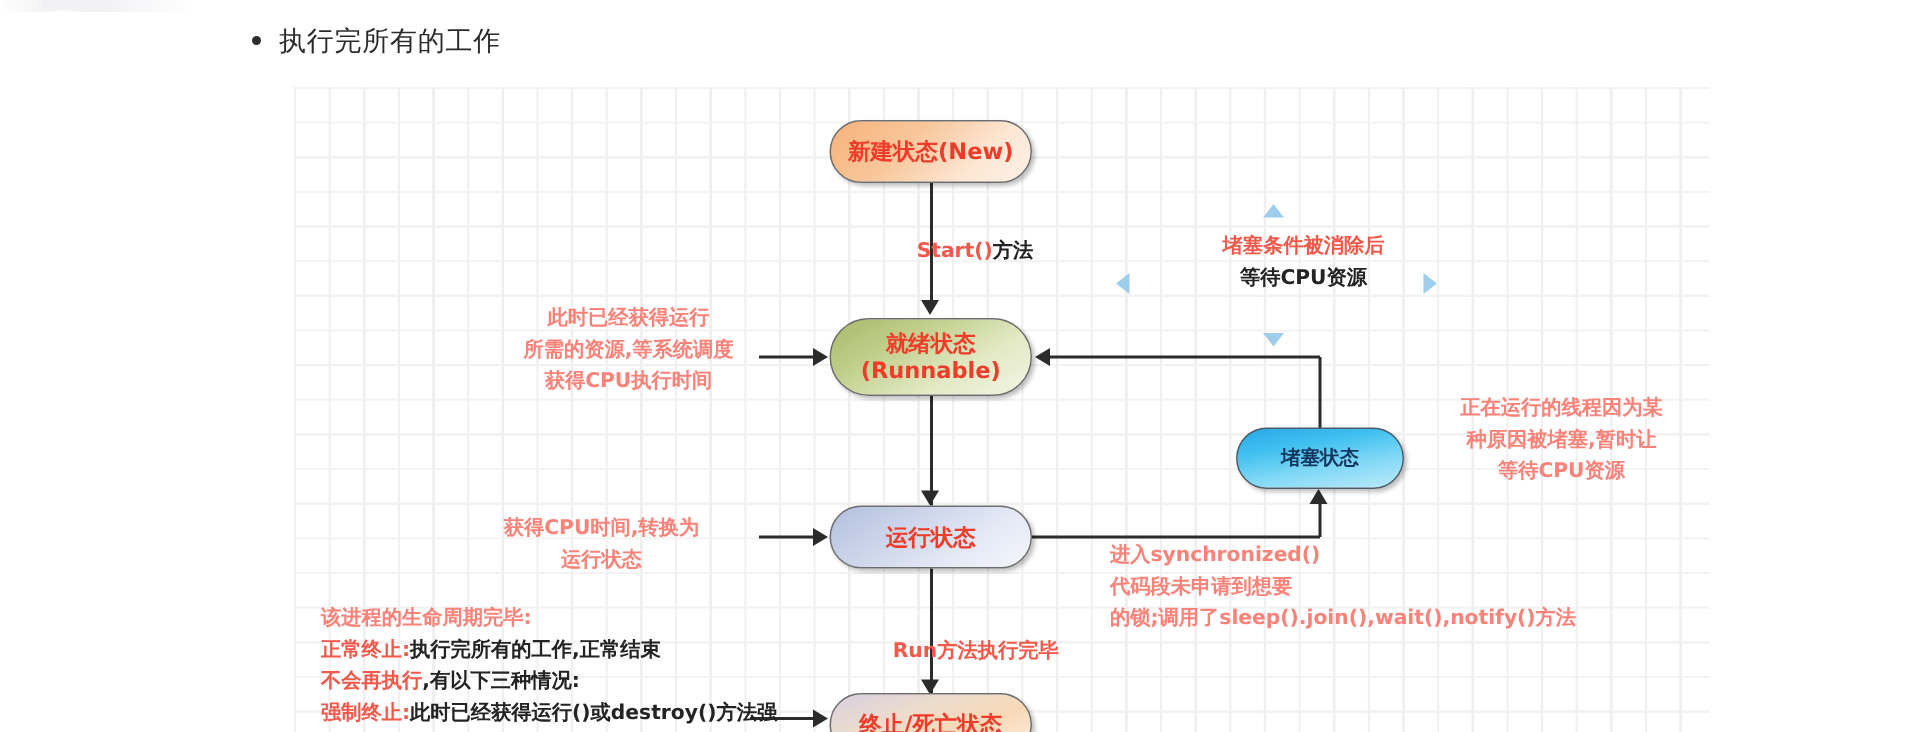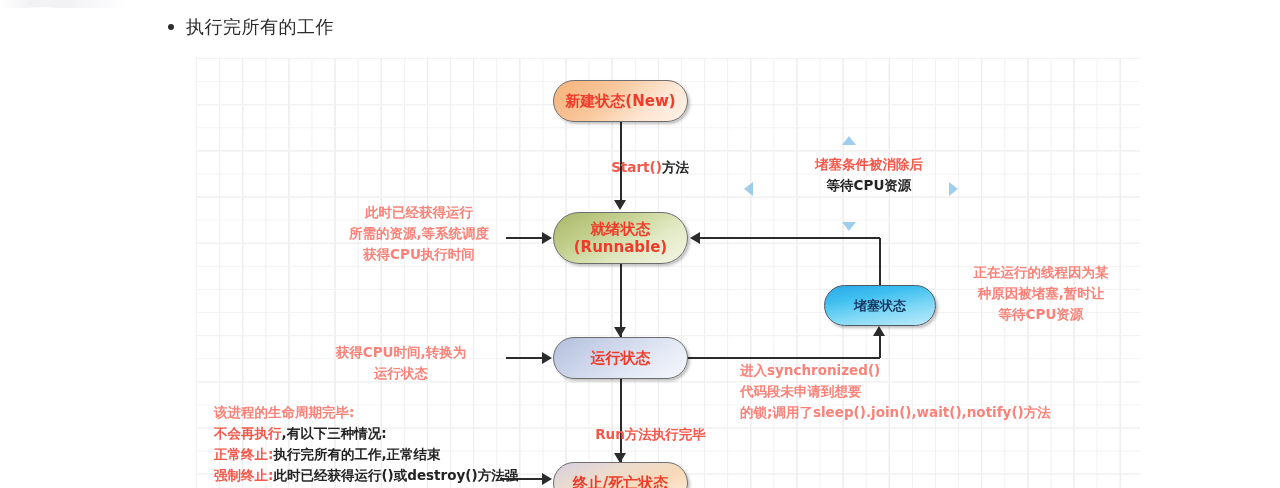--- a/index.html
+++ b/index.html
@@ -320,23 +320,23 @@
     <div>进入synchronized()</div>
     <div>代码段未申请到想要</div>
     <div>
       <span>的锁;调用了</span><span>sleep().join(),wait(),notify()</span><span>方法</span>
     </div>
   </div>
 
   <div class="anno left" style="left:214px; top:402px; width:300px;">
     <div class="anno-light">该进程的生命周期完毕:</div>
     <div>
-      <span class="red">不会再执行</span><span class="dark">,有以下三种情况:</span>
+      <span class="red">正常终止:</span><span class="dark">执行完所有的工作,正常结束</span>
     </div>
     <div>
-      <span class="red">正常终止:</span><span class="dark">执行完所有的工作,正常结束</span>
+      <span class="red">不会再执行</span><span class="dark">,有以下三种情况:</span>
     </div>
     <div>
       <span class="red">强制终止:</span><span class="dark">此时已经获得运行()或destroy()方法强</span>
     </div>
   </div>
 
 </div>
 
 </body></html>

